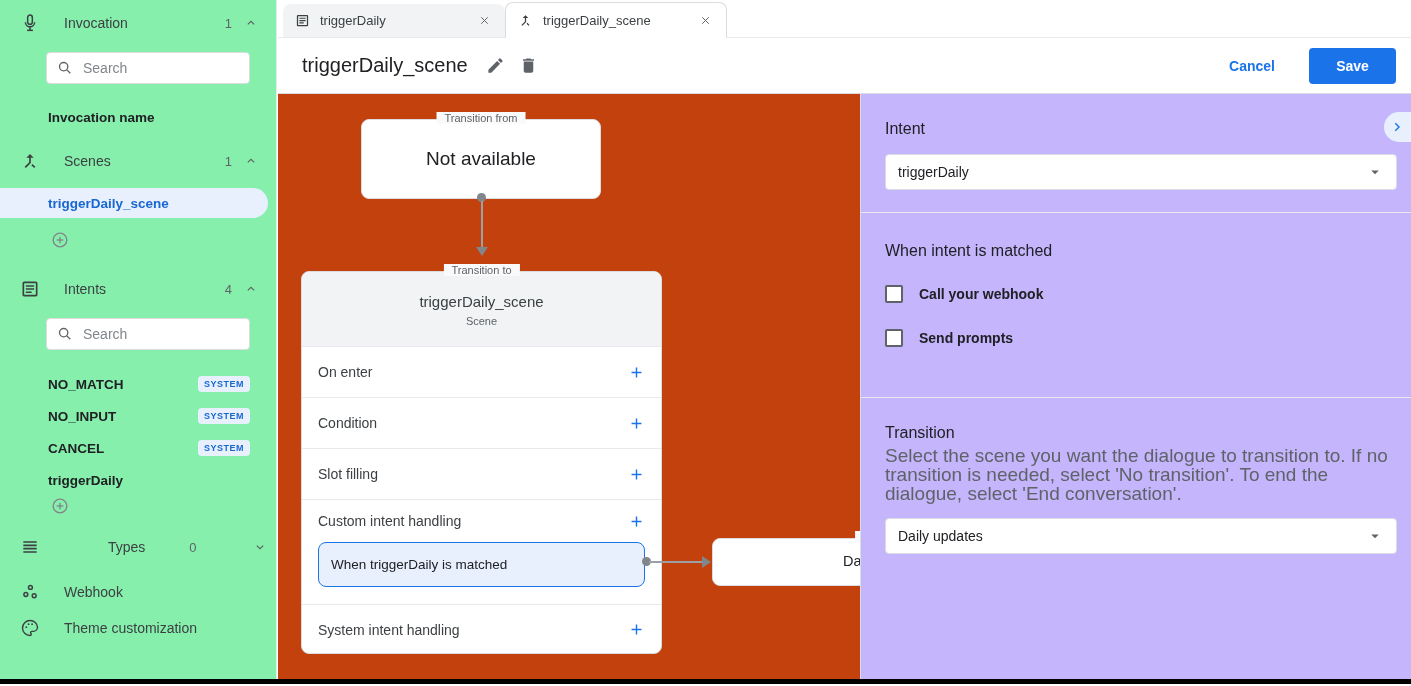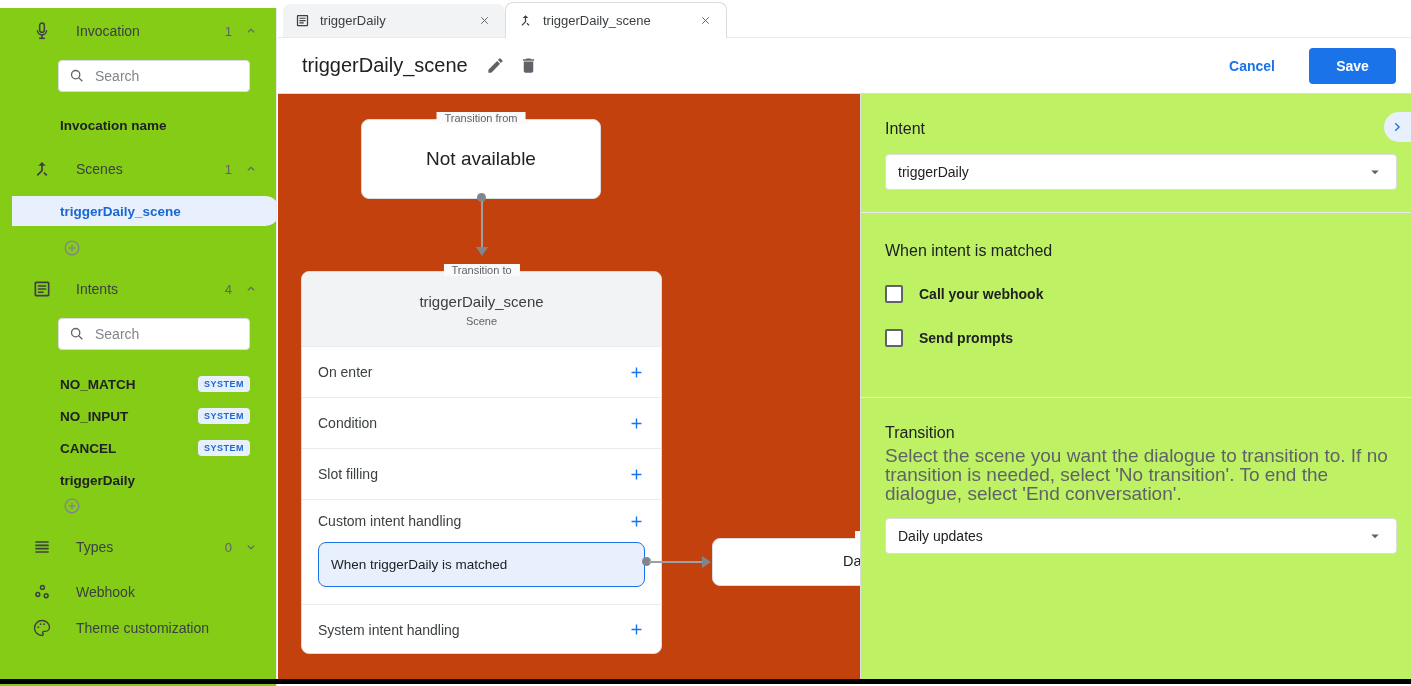--- a/index.html
+++ b/index.html
@@ -5,21 +5,21 @@
   * { margin:0; padding:0; box-sizing:border-box; }
   html,body { width:1411px; height:686px; }
   body {
     font-family:"Liberation Sans", sans-serif;
     background:#fff; position:relative; overflow:hidden;
     color:#202124; font-size:14px;
   }
   svg { display:block; flex:none; }
 
   
-  .sidebar{position:absolute;left:0;top:8px;width:277px;height:679px;background:#84cc16;border-right:1px solid #e8eaed;overflow:hidden;padding-left:12px;}
+  .sidebar{position:absolute;left:0;top:0;width:277px;height:679px;background:#86efac;border-right:1px solid #e8eaed;overflow:hidden;}
   .side-head{display:flex;align-items:center;padding:0 18px 0 20px;height:26px;color:#3c4043;cursor:pointer;}
   .side-head .lbl{margin-left:24px;font-size:14px;color:#3c4043;}
   .side-head .count{margin-left:auto;color:#5f6368;font-size:13px;margin-right:12px;}
   .searchbox{display:flex;align-items:center;gap:10px;margin:16px 26px 0 46px;height:32px;border:1px solid #dadce0;border-radius:4px;padding:0 10px;background:#fff;}
   .searchbox input{border:none;outline:none;font-size:14px;color:#202124;width:130px;font-family:inherit;background:transparent;}
   .searchbox input::placeholder{color:#80868b;}
   .side-item{padding-left:48px;font-weight:700;font-size:13.5px;color:#202124;cursor:pointer;}
   .pill{margin-top:14px;height:30px;width:268px;background:#e8f0fe;border-radius:0 16px 16px 0;display:flex;align-items:center;padding-left:48px;color:#1967d2;font-weight:700;font-size:13.5px;cursor:pointer;}
   .addbtn{margin:12px 0 0 50px;cursor:pointer;width:20px;height:20px;}
   .intent-row{display:flex;align-items:flex-end;justify-content:space-between;padding:0 26px 0 48px;height:32px;cursor:pointer;}
@@ -64,21 +64,21 @@
   .handler{margin:0 16px 17px 16px;height:45px;border:1px solid var(--accent);background:#e8f0fe;border-radius:8px;display:flex;align-items:center;padding:0 12px;font-size:13.5px;color:#202124;cursor:pointer;}
   .scene-row.last{border-top:1px solid #e8eaed;height:50px;}
 
   .dot{position:absolute;width:9px;height:9px;border-radius:50%;background:#80868b;}
   .v-line{position:absolute;left:203px;top:107px;width:2px;height:46px;background:#9aa0a6;}
   .v-arrow{position:absolute;left:198px;top:153px;width:0;height:0;border-left:6px solid transparent;border-right:6px solid transparent;border-top:9px solid #80868b;}
   .h-line{position:absolute;left:371px;top:467px;width:53px;height:2px;background:#9aa0a6;}
   .h-arrow{position:absolute;left:424px;top:462px;width:0;height:0;border-top:6px solid transparent;border-bottom:6px solid transparent;border-left:9px solid #80868b;}
 
   
-  .panel{flex:1;background:#bef264;border-left:1px solid #dadce0;position:relative;padding:0 14px 0 24px;}
+  .panel{flex:1;background:#c4b5fd;border-left:1px solid #dadce0;position:relative;padding:0 14px 0 24px;}
   .panel h2{font-size:16px;font-weight:400;color:#202124;}
   .h-intent{padding-top:26px;}
   .dropdown{margin-top:16px;height:36px;border:1px solid #dadce0;border-radius:4px;display:flex;align-items:center;padding:0 12px;cursor:pointer;background:#fff;}
   .dropdown .val{font-size:14px;color:#202124;}
   .dropdown .caret{margin-left:auto;}
   .panel-divider{height:1px;background:#e8eaed;margin-left:-24px;margin-right:-14px;}
   .div1{margin-top:22px;}
   .h-matched{margin-top:29px;}
   .cb-row{display:flex;align-items:center;gap:16px;cursor:pointer;}
   .cb1{margin-top:25px;}
@@ -148,21 +148,21 @@
   <div class="pill">triggerDaily_scene</div>
 
   <div class="addbtn">
     <svg width="20" height="20" viewBox="0 0 24 24">
         <circle cx="12" cy="12" r="8.2" fill="none" stroke="#80868b" stroke-width="1.6"></circle>
         <line x1="12" y1="8" x2="12" y2="16" stroke="#80868b" stroke-width="1.6"></line>
         <line x1="8" y1="12" x2="16" y2="12" stroke="#80868b" stroke-width="1.6"></line>
       </svg>
   </div>
 
-  <div class="side-head" style="margin-top:18px;text-align:right;">
+  <div class="side-head" style="margin-top:26px;text-align:right;">
     <span>
       <svg width="20" height="20" viewBox="0 0 24 24">
           <path d="M19 3H5c-1.1 0-2 .9-2 2v14c0 1.1.9 2 2 2h14c1.1 0 2-.9 2-2V5c0-1.1-.9-2-2-2zm0 16H5V5h14v14zM7 7.5h10v1.8H7zm0 3.7h10V13H7zm0 3.7h7v1.8H7z" fill="#3c4043"></path>
         </svg>
     </span>
     <span class="lbl">Intents</span>
     <span class="count">4</span>
     <span>
         <svg width="14" height="14" viewBox="0 0 24 24">
           <path d="M6.5 14.5 12 9l5.5 5.5" fill="none" stroke="#5f6368" stroke-width="2"></path>
@@ -197,21 +197,21 @@
   </div>
 
   <div class="addbtn" style="margin-top:8px;">
     <svg width="20" height="20" viewBox="0 0 24 24">
         <circle cx="12" cy="12" r="8.2" fill="none" stroke="#80868b" stroke-width="1.6"></circle>
         <line x1="12" y1="8" x2="12" y2="16" stroke="#80868b" stroke-width="1.6"></line>
         <line x1="8" y1="12" x2="16" y2="12" stroke="#80868b" stroke-width="1.6"></line>
       </svg>
   </div>
 
-  <div class="side-head" style="margin-top:18px;">
+  <div class="side-head" style="margin-top:18px;gap:44px;">
     <span>
       <svg width="20" height="20" viewBox="0 0 24 24">
           <path d="M4 5h16v2H4zm0 4h16v2H4zm0 4h16v2H4zm0 4h16v2H4z" fill="#3c4043"></path>
         </svg>
     </span>
     <span class="lbl">Types</span>
     <span class="count">0</span>
     <span>
         <svg width="14" height="14" viewBox="0 0 24 24">
           <path d="M6.5 9.5 12 15l5.5-5.5" fill="none" stroke="#5f6368" stroke-width="2"></path>

